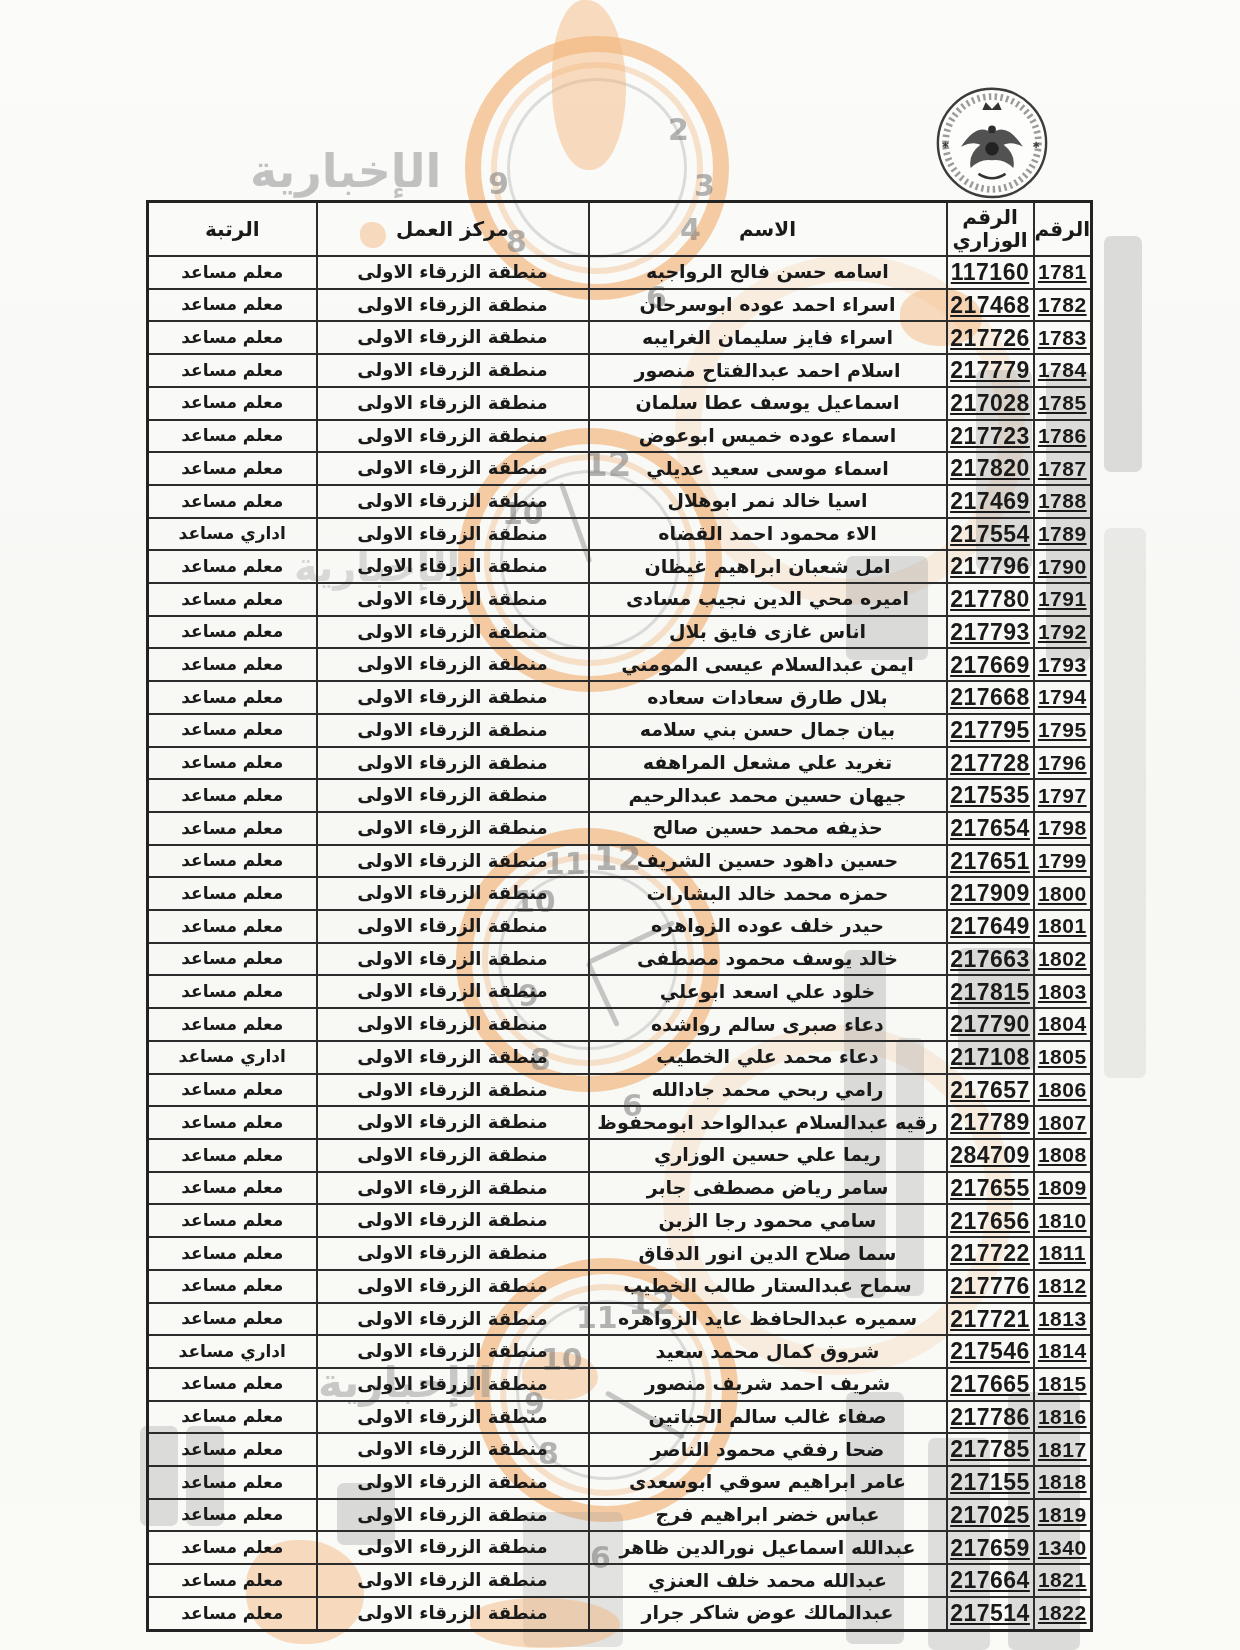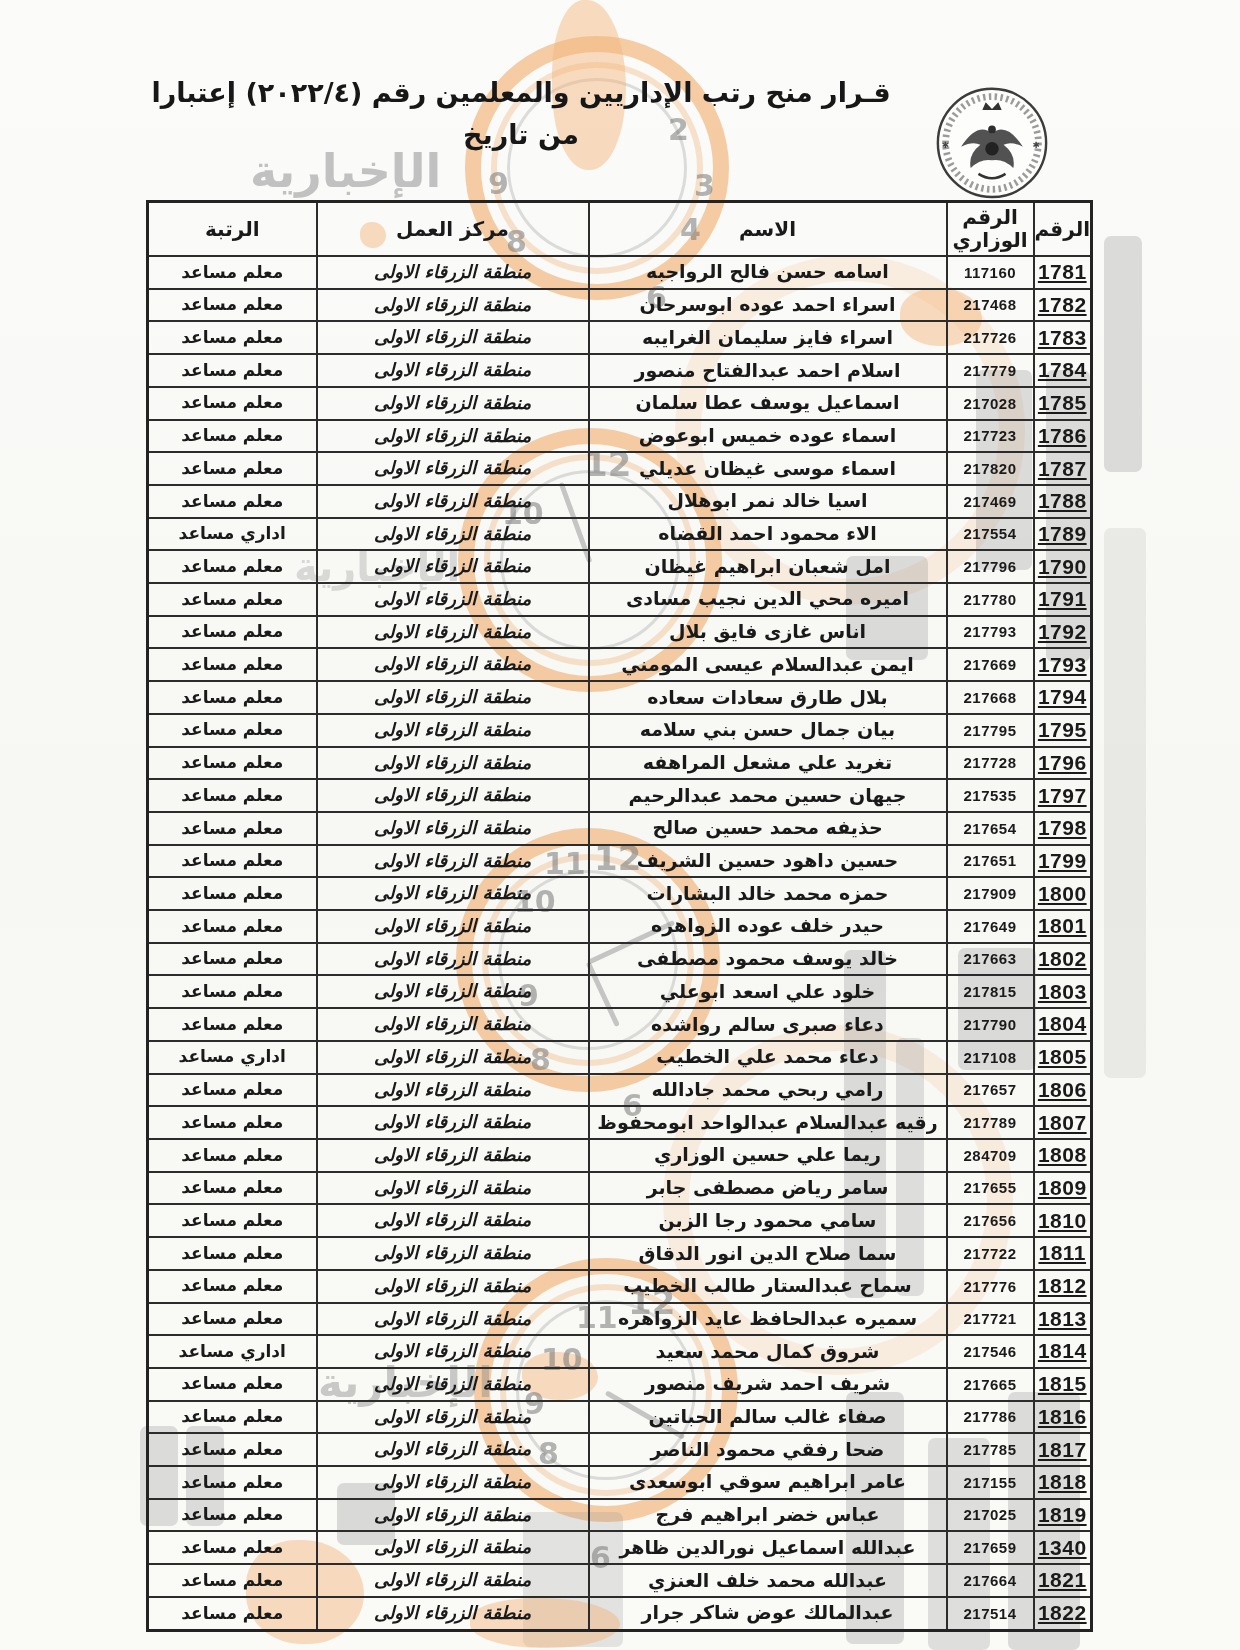--- a/index.html
+++ b/index.html
@@ -38,23 +38,23 @@
     border:3px solid #232323;
   }
   table.doc th, table.doc td{
     border:2px solid #2c2c2c;
     font-weight:bold;color:#1a1a1a;
     text-align:center;vertical-align:middle;
     padding:0;overflow:hidden;line-height:1.15;
   }
   table.doc thead th{font-size:20px;height:52px;}
   td.c-no{font-size:21px;font-family:"Liberation Sans",sans-serif;letter-spacing:.5px;text-decoration:underline;}
-  td.c-min{font-size:15px;font-family:"Liberation Sans",sans-serif;letter-spacing:.5px;}
+  td.c-min{font-size:23px;font-family:"Liberation Sans",sans-serif;letter-spacing:.5px;text-decoration:underline;}
   td.c-name{font-size:19px;}
-  td.c-work{font-size:18px;font-style:italic;}
+  td.c-work{font-size:18px;}
   td.c-rank{font-size:17px;}
 </style>
 </head>
 <body>
 
 <div class="page">
 
   <div class="wm" id="wm-layer">
       <div class="wm-ring" style="left: 465px; top: 36px; width: 232px; height: 232px;"></div>
       <div class="wm-ring" style="left: 458px; top: 428px; width: 232px; height: 232px;"></div>
@@ -121,21 +121,20 @@
       <path d="M28 68 Q45 42 60 54 Q75 42 92 68 Q80 62 72 66 Q85 76 82 90 Q72 80 60 82 Q48 80 38 90 Q35 76 48 66 Q40 62 28 68 Z" fill="#3a3a3a" opacity="0.88"></path>
       <circle cx="60" cy="50" r="4" fill="#2e2e2e"></circle>
       <circle cx="60" cy="70" r="7" fill="#222222"></circle>
       <path d="M46 96 q14 9 28 0" stroke="#333333" fill="none" stroke-width="2.5"></path>
       <text x="8" y="69" font-size="9" fill="#444444">✱</text>
       <text x="102" y="69" font-size="9" fill="#444444">✱</text>
     </svg>
   </div>
 
   <div class="title-block">
-    <div class="title-line1">قـرار منح رتب الإداريين والمعلمين رقم (٢٠٢٢/٤) إعتبارا من تاريخ</div>
   </div>
 
   <table class="doc">
     <colgroup>
       <col style="width:58px">
         <col style="width:87px">
         <col style="width:358px">
         <col style="width:272px">
         <col style="width:169px">
     </colgroup>
@@ -187,21 +186,21 @@
         <tr>
           <td class="c-no">1786</td>
           <td class="c-min">217723</td>
           <td class="c-name">اسماء عوده خميس ابوعوض</td>
           <td class="c-work">منطقة الزرقاء الاولى</td>
           <td class="c-rank">معلم مساعد</td>
         </tr>
         <tr>
           <td class="c-no">1787</td>
           <td class="c-min">217820</td>
-          <td class="c-name">اسماء موسى غيظان عديلي</td>
+          <td class="c-name">اسماء موسى سعيد عديلي</td>
           <td class="c-work">منطقة الزرقاء الاولى</td>
           <td class="c-rank">معلم مساعد</td>
         </tr>
         <tr>
           <td class="c-no">1788</td>
           <td class="c-min">217469</td>
           <td class="c-name">اسيا خالد نمر ابوهلال</td>
           <td class="c-work">منطقة الزرقاء الاولى</td>
           <td class="c-rank">معلم مساعد</td>
         </tr>

